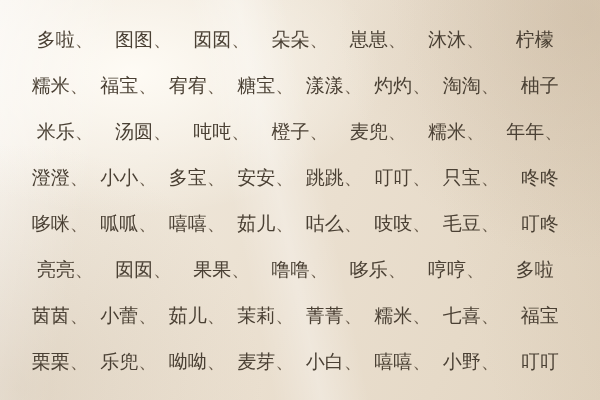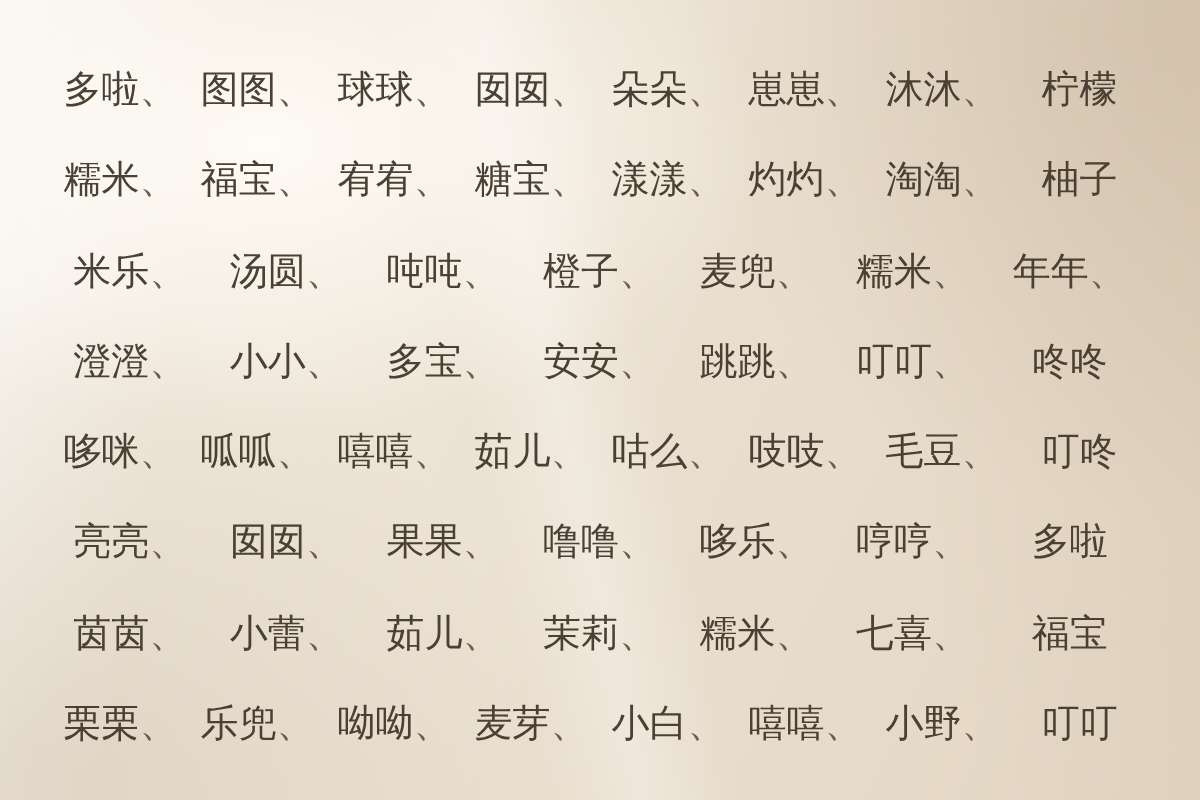--- a/index.html
+++ b/index.html
@@ -40,24 +40,23 @@
       radial-gradient(circle at 97% 4%, rgba(190,170,145,0.35) 0%, rgba(190,170,145,0) 35%),
       radial-gradient(circle at 3% 97%, rgba(190,170,145,0.30) 0%, rgba(190,170,145,0) 35%);
     pointer-events: none;
   }
   #grid {
     position: absolute;
     inset: 0;
     display: flex;
     flex-direction: column;
     justify-content: space-between;
-    padding: 7px 26px 16px 26px;
+    padding: 18px 26px 16px 26px;
     box-sizing: border-box;
     z-index: 2;
-    margin-top: 16px;
   }
   .row {
     display: flex;
     flex-direction: row;
     align-items: center;
     justify-content: space-between;
     height: 44px;
   }
   .cell {
     flex: 1 1 0;
@@ -74,21 +73,20 @@
 </style>
 </head>
 <body>
 
 <div id="page">
   <div id="grid">
 
     <div class="row">
       <div class="cell"><span>多啦</span><span class="sep">、</span></div>
       <div class="cell"><span>图图</span><span class="sep">、</span></div>
-      <div class="cell"><span>球球</span><span class="sep">、</span></div>
       <div class="cell"><span>囡囡</span><span class="sep">、</span></div>
       <div class="cell"><span>朵朵</span><span class="sep">、</span></div>
       <div class="cell"><span>崽崽</span><span class="sep">、</span></div>
       <div class="cell"><span>沐沐</span><span class="sep">、</span></div>
       <div class="cell"><span>柠檬</span></div>
     </div>
 
     <div class="row">
       <div class="cell"><span>糯米</span><span class="sep">、</span></div>
       <div class="cell"><span>福宝</span><span class="sep">、</span></div>
@@ -110,20 +108,21 @@
       <div class="cell"><span>年年</span><span class="sep">、</span></div>
     </div>
 
     <div class="row">
       <div class="cell"><span>澄澄</span><span class="sep">、</span></div>
       <div class="cell"><span>小小</span><span class="sep">、</span></div>
       <div class="cell"><span>多宝</span><span class="sep">、</span></div>
       <div class="cell"><span>安安</span><span class="sep">、</span></div>
       <div class="cell"><span>跳跳</span><span class="sep">、</span></div>
       <div class="cell"><span>叮叮</span><span class="sep">、</span></div>
+      <div class="cell"><span>只宝</span><span class="sep">、</span></div>
       <div class="cell"><span>咚咚</span></div>
     </div>
 
     <div class="row">
       <div class="cell"><span>哆咪</span><span class="sep">、</span></div>
       <div class="cell"><span>呱呱</span><span class="sep">、</span></div>
       <div class="cell"><span>嘻嘻</span><span class="sep">、</span></div>
       <div class="cell"><span>茹儿</span><span class="sep">、</span></div>
       <div class="cell"><span>咕么</span><span class="sep">、</span></div>
       <div class="cell"><span>吱吱</span><span class="sep">、</span></div>
@@ -139,20 +138,21 @@
       <div class="cell"><span>哆乐</span><span class="sep">、</span></div>
       <div class="cell"><span>哼哼</span><span class="sep">、</span></div>
       <div class="cell"><span>多啦</span></div>
     </div>
 
     <div class="row">
       <div class="cell"><span>茵茵</span><span class="sep">、</span></div>
       <div class="cell"><span>小蕾</span><span class="sep">、</span></div>
       <div class="cell"><span>茹儿</span><span class="sep">、</span></div>
       <div class="cell"><span>茉莉</span><span class="sep">、</span></div>
+      <div class="cell"><span>菁菁</span><span class="sep">、</span></div>
       <div class="cell"><span>糯米</span><span class="sep">、</span></div>
       <div class="cell"><span>七喜</span><span class="sep">、</span></div>
       <div class="cell"><span>福宝</span></div>
     </div>
 
     <div class="row">
       <div class="cell"><span>栗栗</span><span class="sep">、</span></div>
       <div class="cell"><span>乐兜</span><span class="sep">、</span></div>
       <div class="cell"><span>呦呦</span><span class="sep">、</span></div>
       <div class="cell"><span>麦芽</span><span class="sep">、</span></div>

